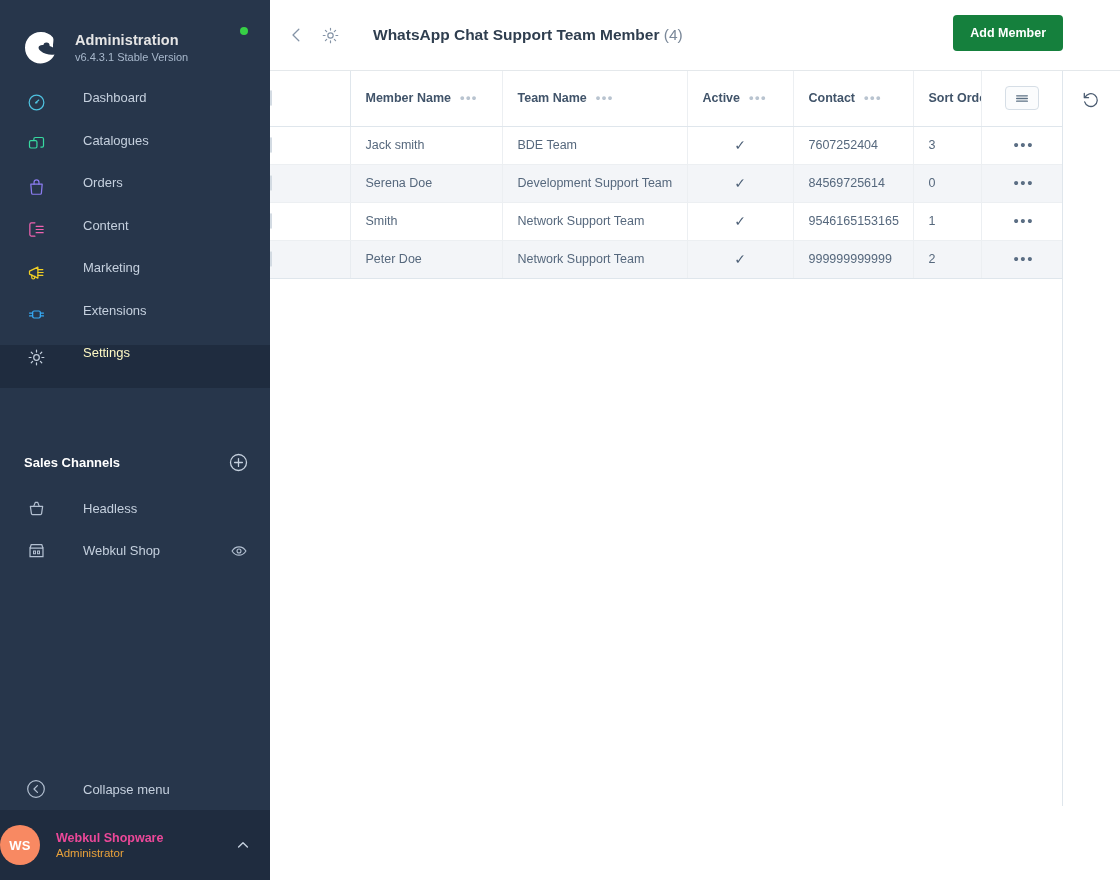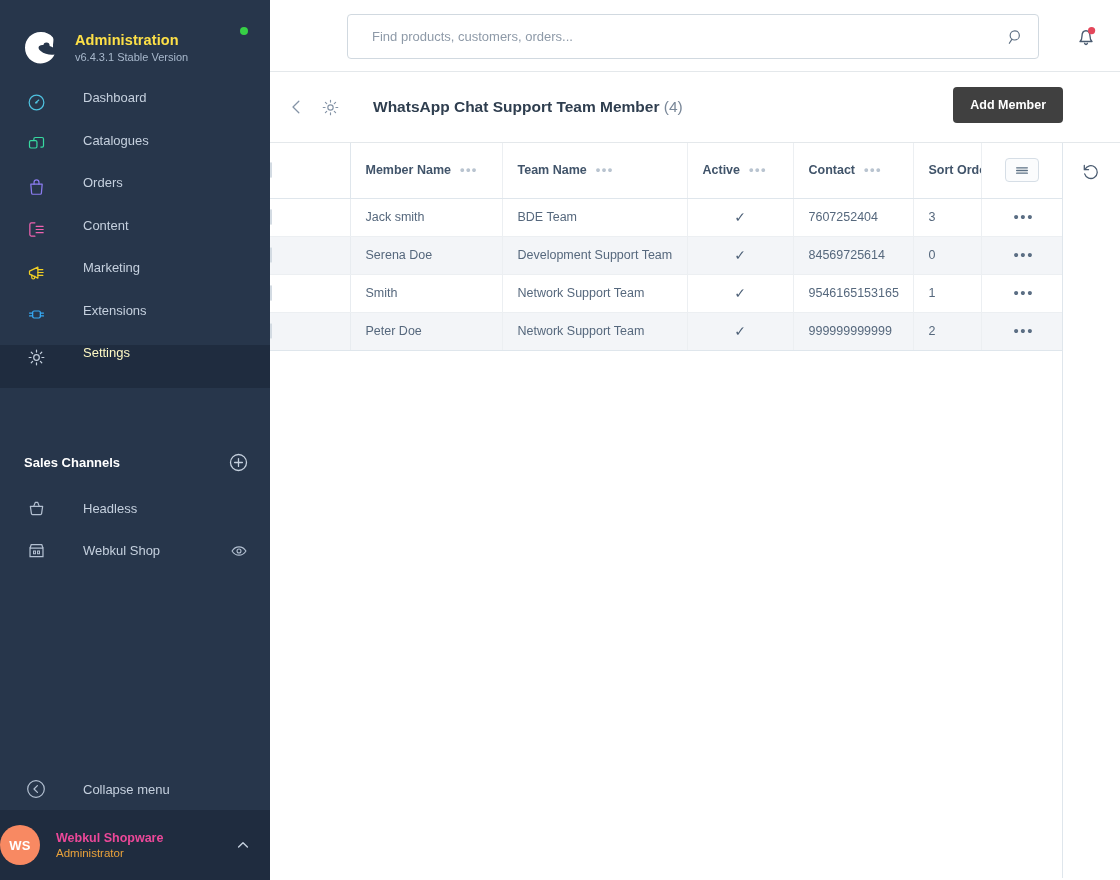--- a/index.html
+++ b/index.html
@@ -21,21 +21,21 @@
   }
   .brand {
     display: flex; align-items: center;
     padding: 20px 0 0 22px;
     height: 76px;
     position: relative;
   }
   .brand-logo { width: 36px; height: 36px; flex: 0 0 36px; }
   .brand-text { margin-left: 17px; }
   .brand-title {
-    color: #fde047; font-size: 14.5px; font-weight: bold;
+    color: #e5e5e5; font-size: 14.5px; font-weight: bold;
     letter-spacing: .1px; line-height: 17px;
   }
   .brand-sub {
     color: #a8b8cc; font-size: 11px; line-height: 15px; margin-top: 1px;
   }
   .status-dot {
     position: absolute; right: 22px; top: 27px;
     width: 8px; height: 8px; border-radius: 50%;
     background: #37d046;
   }
@@ -150,21 +150,21 @@
   }
   .page-title {
     margin-left: 30px; font-size: 15.5px; color: #2f3e4f; font-weight: bold;
     white-space: nowrap;
   }
   .page-title .count { color: #7a8899; font-weight: normal; }
   .primary-btn {
     position: absolute; right: 57px; top: 86px;
     margin-top: -71px;
     height: 36px; padding: 0 17px;
-    background: #404040; color: #ffffff;
+    background: #15803d; color: #ffffff;
     border: 0; border-radius: 4px; cursor: pointer;
     font-family: "Liberation Sans", sans-serif;
     font-size: 12.5px; font-weight: bold;
   }
 
   
   .grid-area { position: relative; height: 735px; }
   .grid-right-rule {
     position: absolute; left: 792px; top: 0; width: 1px; height: 735px;
     background: #dfe6ec;
@@ -378,38 +378,20 @@
       <span class="caret-up">
         <svg viewBox="0 0 14 14" width="14" height="14">
           <path d="M2.6 9 7 4.7 11.4 9" fill="none" stroke="#c5d0de" stroke-width="1.4" stroke-linecap="round" stroke-linejoin="round"></path>
         </svg>
       </span>
     </div>
   </aside>
 
   <section id="main">
 
-    <div class="topbar">
-      <div class="search-wrap">
-        <input class="search-input" type="text" placeholder="Find products, customers, orders..." style="">
-        <span class="search-icon-btn">
-          <svg viewBox="0 0 20 20" width="18" height="18">
-            <circle cx="8.6" cy="8.2" r="5.1" fill="none" stroke="#5c6e82" stroke-width="1.3"></circle>
-            <path d="M5.4 12.6 2.6 17" stroke="#5c6e82" stroke-width="1.3" stroke-linecap="round"></path>
-          </svg>
-        </span>
-      </div>
-      <span class="bell-btn">
-        <svg viewBox="0 0 28 28" width="28" height="28">
-          <path d="M8 19.5h12c-1.6-1.3-2-2.6-2-5.4 0-3.1-1.6-5.4-4-5.4s-4 2.3-4 5.4c0 2.8-.4 4.1-2 5.4z" fill="none" stroke="#4a5b70" stroke-width="1.35" stroke-linejoin="round"></path>
-          <path d="M12.6 21.3c.3.8.8 1.2 1.4 1.2s1.1-.4 1.4-1.2" fill="none" stroke="#4a5b70" stroke-width="1.35" stroke-linecap="round"></path>
-          <circle cx="19.6" cy="8.6" r="3.6" fill="#e4475b"></circle>
-        </svg>
-      </span>
-    </div>
 
     <div class="page-head">
       <span class="hd-icon-btn">
         <svg viewBox="0 0 22 22" width="20" height="20">
           <path d="M13 4.6 6.6 11 13 17.4" fill="none" stroke="#8493a6" stroke-width="1.4" stroke-linecap="round" stroke-linejoin="round"></path>
         </svg>
       </span>
       <span class="hd-icon-btn" style="margin-left:7px">
         <svg viewBox="0 0 22 22" width="19" height="19">
           <circle cx="11" cy="11" r="3.1" fill="none" stroke="#8493a6" stroke-width="1.35"></circle>

